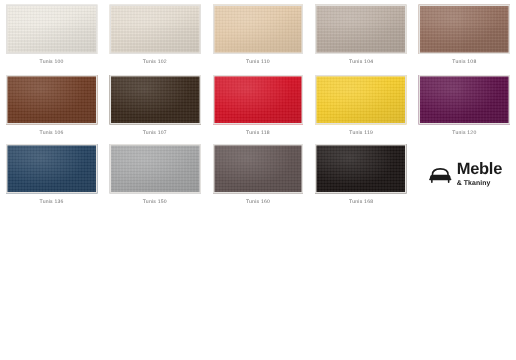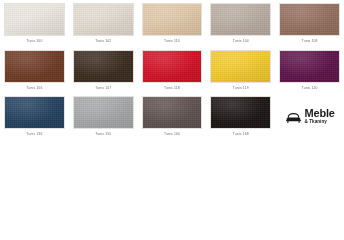--- a/index.html
+++ b/index.html
@@ -77,21 +77,21 @@
   
   .logo-cell {
     display: flex;
     align-items: center;
     justify-content: center;
     padding: 2px;
   }
 
   .logo-inner {
     display: flex;
-    align-items: flex-end;
+    align-items: center;
     gap: 3px;
   }
 
   .logo-mark {
     width: 17px;
     height: 14px;
     flex: none;
     display: block;
   }
 

